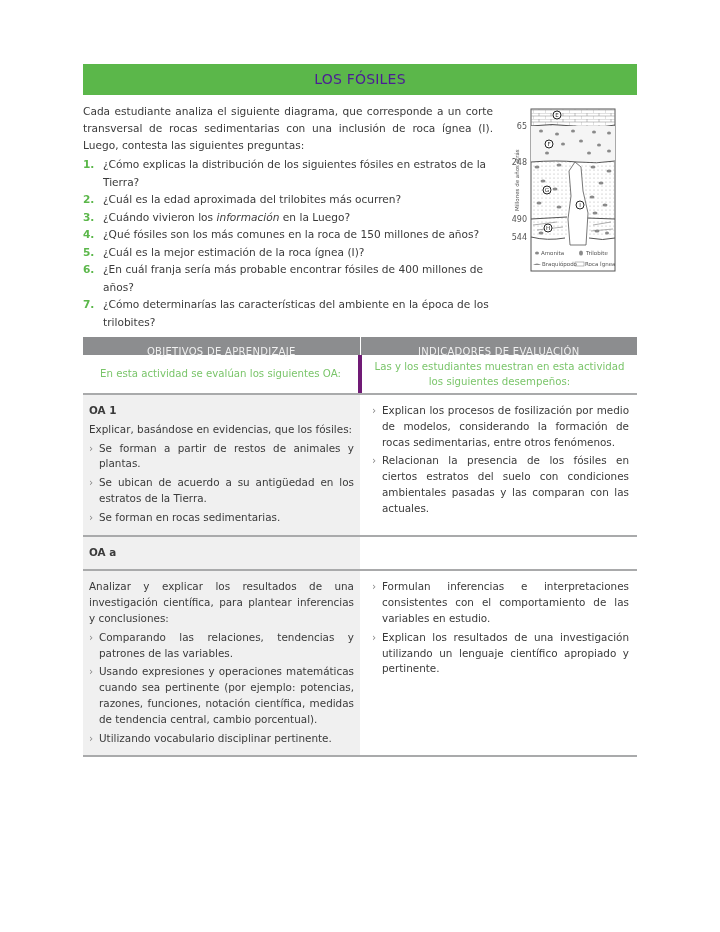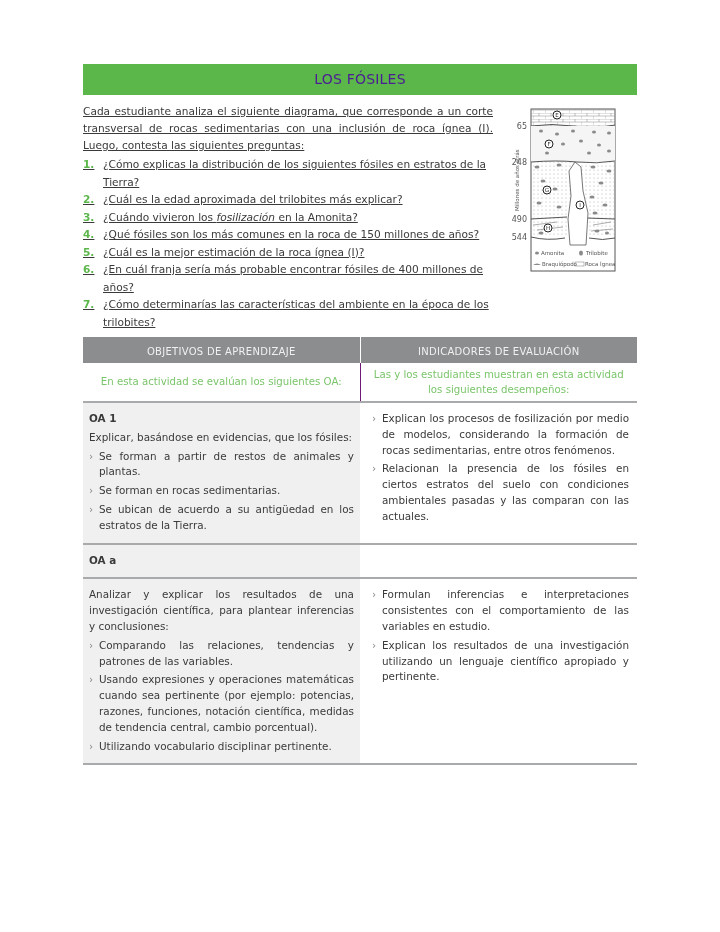--- a/index.html
+++ b/index.html
@@ -1,33 +1,33 @@
 <!DOCTYPE html>
 <html><head>
 <meta charset="utf-8">
 <style>
   html, body { margin: 0; padding: 0; background: #ffffff; }
   body { width: 720px; height: 932px; position: relative; font-family: "DejaVu Sans", sans-serif; color: #3a3a3a; }
   .page { position: absolute; left: 83px; top: 64px; width: 554px; }
   .title-bar { height: 31px; background: #5bb74a; color: #4c1d95; text-align: center; font-size: 14px; line-height: 31px; letter-spacing: 0.2px; }
-  .intro { display: flex; margin-top: 8px; text-decoration: underline; }
+  .intro { display: flex; margin-top: 8px; }
   .intro-text { width: 410px; font-size: 10.6px; line-height: 17px; }
   .intro-para { text-align: justify; margin: 0 0 2px 0; }
   .questions { list-style: none; margin: 0; padding: 0; }
   .questions li { display: flex; line-height: 17.5px; }
   .q-num { color: #5bb74a; font-weight: bold; width: 20px; flex: 0 0 20px; }
   .q-text i { font-style: italic; }
   .diagram { width: 140px; height: 180px; position: relative; margin-left: 4px; margin-top: -2px; }
   .table { margin-top: 6px; width: 554px; }
-  .thead { display: flex; background: #8c8d8f; color: #f1f1f1; font-size: 10px; height: 26px; line-height: 30px; letter-spacing: 0.3px; }
+  .thead { display: flex; background: #8c8d8f; color: #f1f1f1; font-size: 10px; height: 18px; line-height: 30px; letter-spacing: 0.3px; }
   .thead div { flex: 1; text-align: center; }
   .thead div:first-child { border-right: 1px solid #ffffff; }
   .subhead { display: flex; border-bottom: 2px solid #a9aaab; }
   .subhead div { flex: 1; color: #7ac56a; font-size: 10.2px; text-align: center; padding: 3px 6px; line-height: 15.5px; height: 32px; display: flex; align-items: center; justify-content: center; }
-  .subhead div:first-child { border-right: 1px solid #701a75; }
+  .subhead div:first-child { border-right: 4px solid #701a75; }
   .row { display: flex; border-bottom: 2px solid #a9aaab; }
   .cell-left { width: 277px; background: #f0f0f0; padding: 8px 6px 6px 6px; box-sizing: border-box; font-size: 10.4px; line-height: 15.8px; }
   .cell-right { width: 277px; padding: 8px 8px 2px 12px; box-sizing: border-box; font-size: 10.4px; line-height: 15.8px; }
   .oa-title { font-weight: bold; margin-bottom: 3px; }
   .oa-desc { text-align: justify; margin-bottom: 3px; }
   .bullets { list-style: none; margin: 0; padding: 0; }
   .bullets li { position: relative; padding-left: 10px; margin-bottom: 3px; text-align: justify; }
   .bullets li::before { content: "›"; position: absolute; left: 0; color: #888; }
 </style>
 </head>
@@ -39,25 +39,25 @@
   <div class="intro">
     <div class="intro-text">
       <p class="intro-para">Cada estudiante analiza el siguiente diagrama, que corresponde a un corte transversal de rocas sedimentarias con una inclusión de roca ígnea (I). Luego, contesta las siguientes preguntas:</p>
       <ul class="questions">
         <li>
             <span class="q-num">1.</span>
             <span class="q-text">¿Cómo explicas la distribución de los siguientes fósiles en estratos de la Tierra?</span>
           </li>
         <li>
             <span class="q-num">2.</span>
-            <span class="q-text">¿Cuál es la edad aproximada del trilobites más explicar?</span>
+            <span class="q-text">¿Cuál es la edad aproximada del trilobites más ocurren?</span>
           </li>
         <li>
             <span class="q-num">3.</span>
-            <span class="q-text"><span>¿Cuándo vivieron los </span><i>fosilización</i><span> en la Amonita?</span></span>
+            <span class="q-text"><span>¿Cuándo vivieron los </span><i>información</i><span> en la Luego?</span></span>
           </li>
         <li>
             <span class="q-num">4.</span>
             <span class="q-text">¿Qué fósiles son los más comunes en la roca de 150 millones de años?</span>
           </li>
         <li>
             <span class="q-num">5.</span>
             <span class="q-text">¿Cuál es la mejor estimación de la roca ígnea (I)?</span>
           </li>
         <li>
@@ -174,22 +174,22 @@
       <div>En esta actividad se evalúan los siguientes OA:</div>
       <div>Las y los estudiantes muestran en esta actividad los siguientes desempeños:</div>
     </div>
 
     <div class="row">
       <div class="cell-left">
         <div class="oa-title">OA 1</div>
         <div class="oa-desc">Explicar, basándose en evidencias, que los fósiles:</div>
         <ul class="bullets">
           <li>Se forman a partir de restos de animales y plantas.</li>
+          <li>Se ubican de acuerdo a su antigüedad en los estratos de la Tierra.</li>
           <li>Se forman en rocas sedimentarias.</li>
-          <li>Se ubican de acuerdo a su antigüedad en los estratos de la Tierra.</li>
         </ul>
       </div>
       <div class="cell-right">
         <ul class="bullets">
           <li>Explican los procesos de fosilización por medio de modelos, considerando la formación de rocas sedimentarias, entre otros fenómenos.</li>
           <li>Relacionan la presencia de los fósiles en ciertos estratos del suelo con condiciones ambientales pasadas y las comparan con las actuales.</li>
         </ul>
       </div>
     </div>
 

